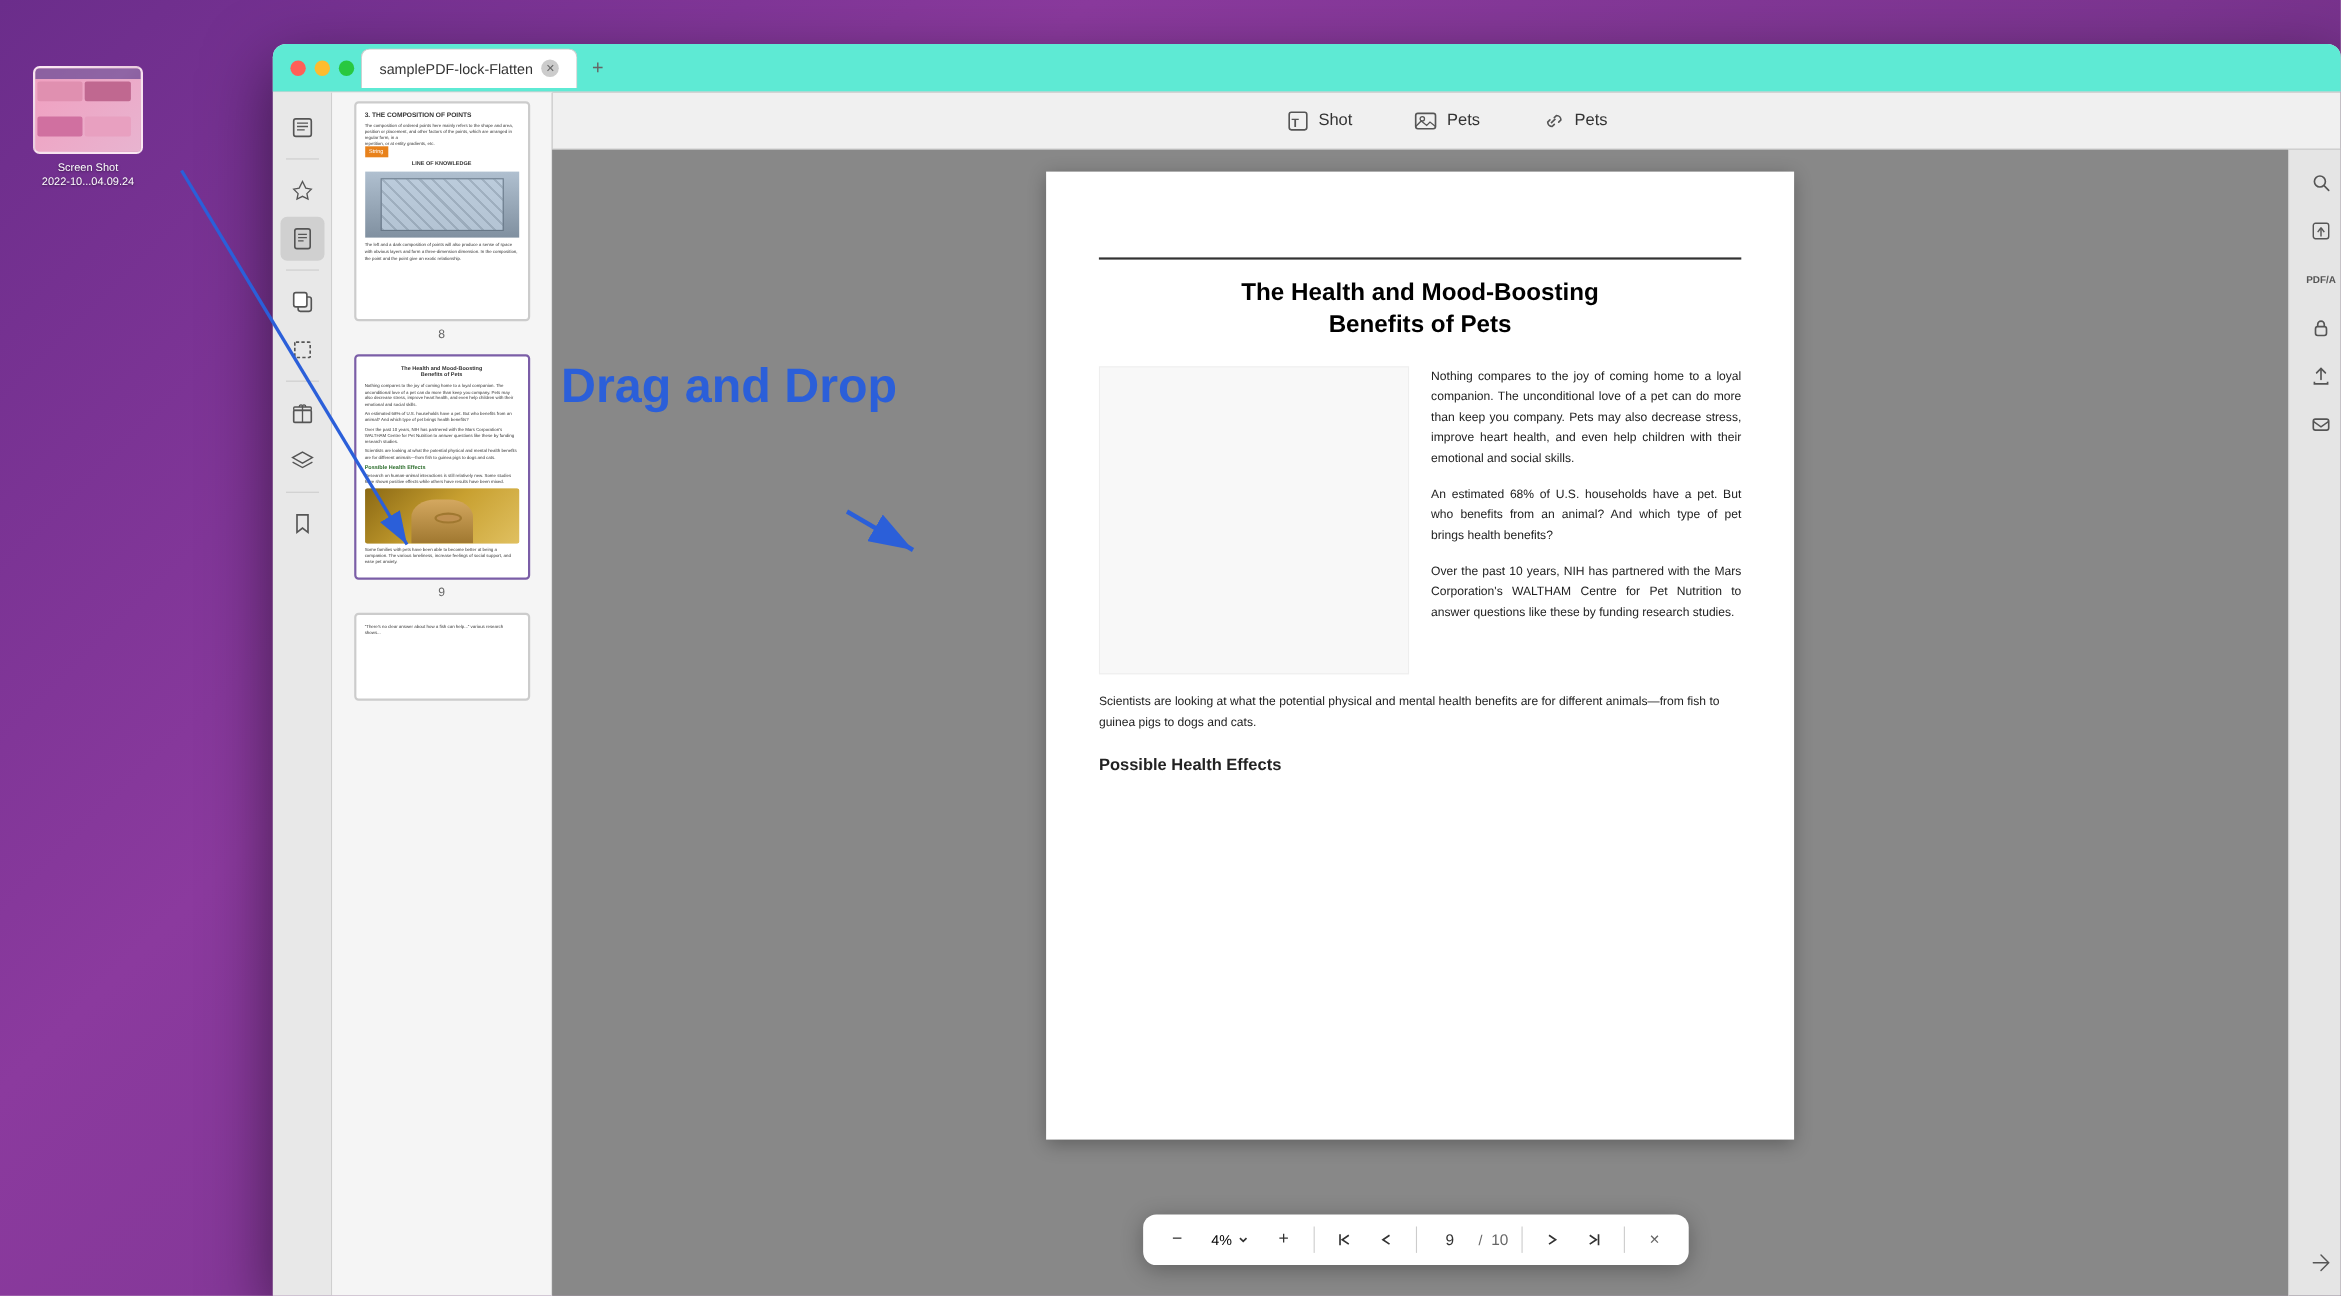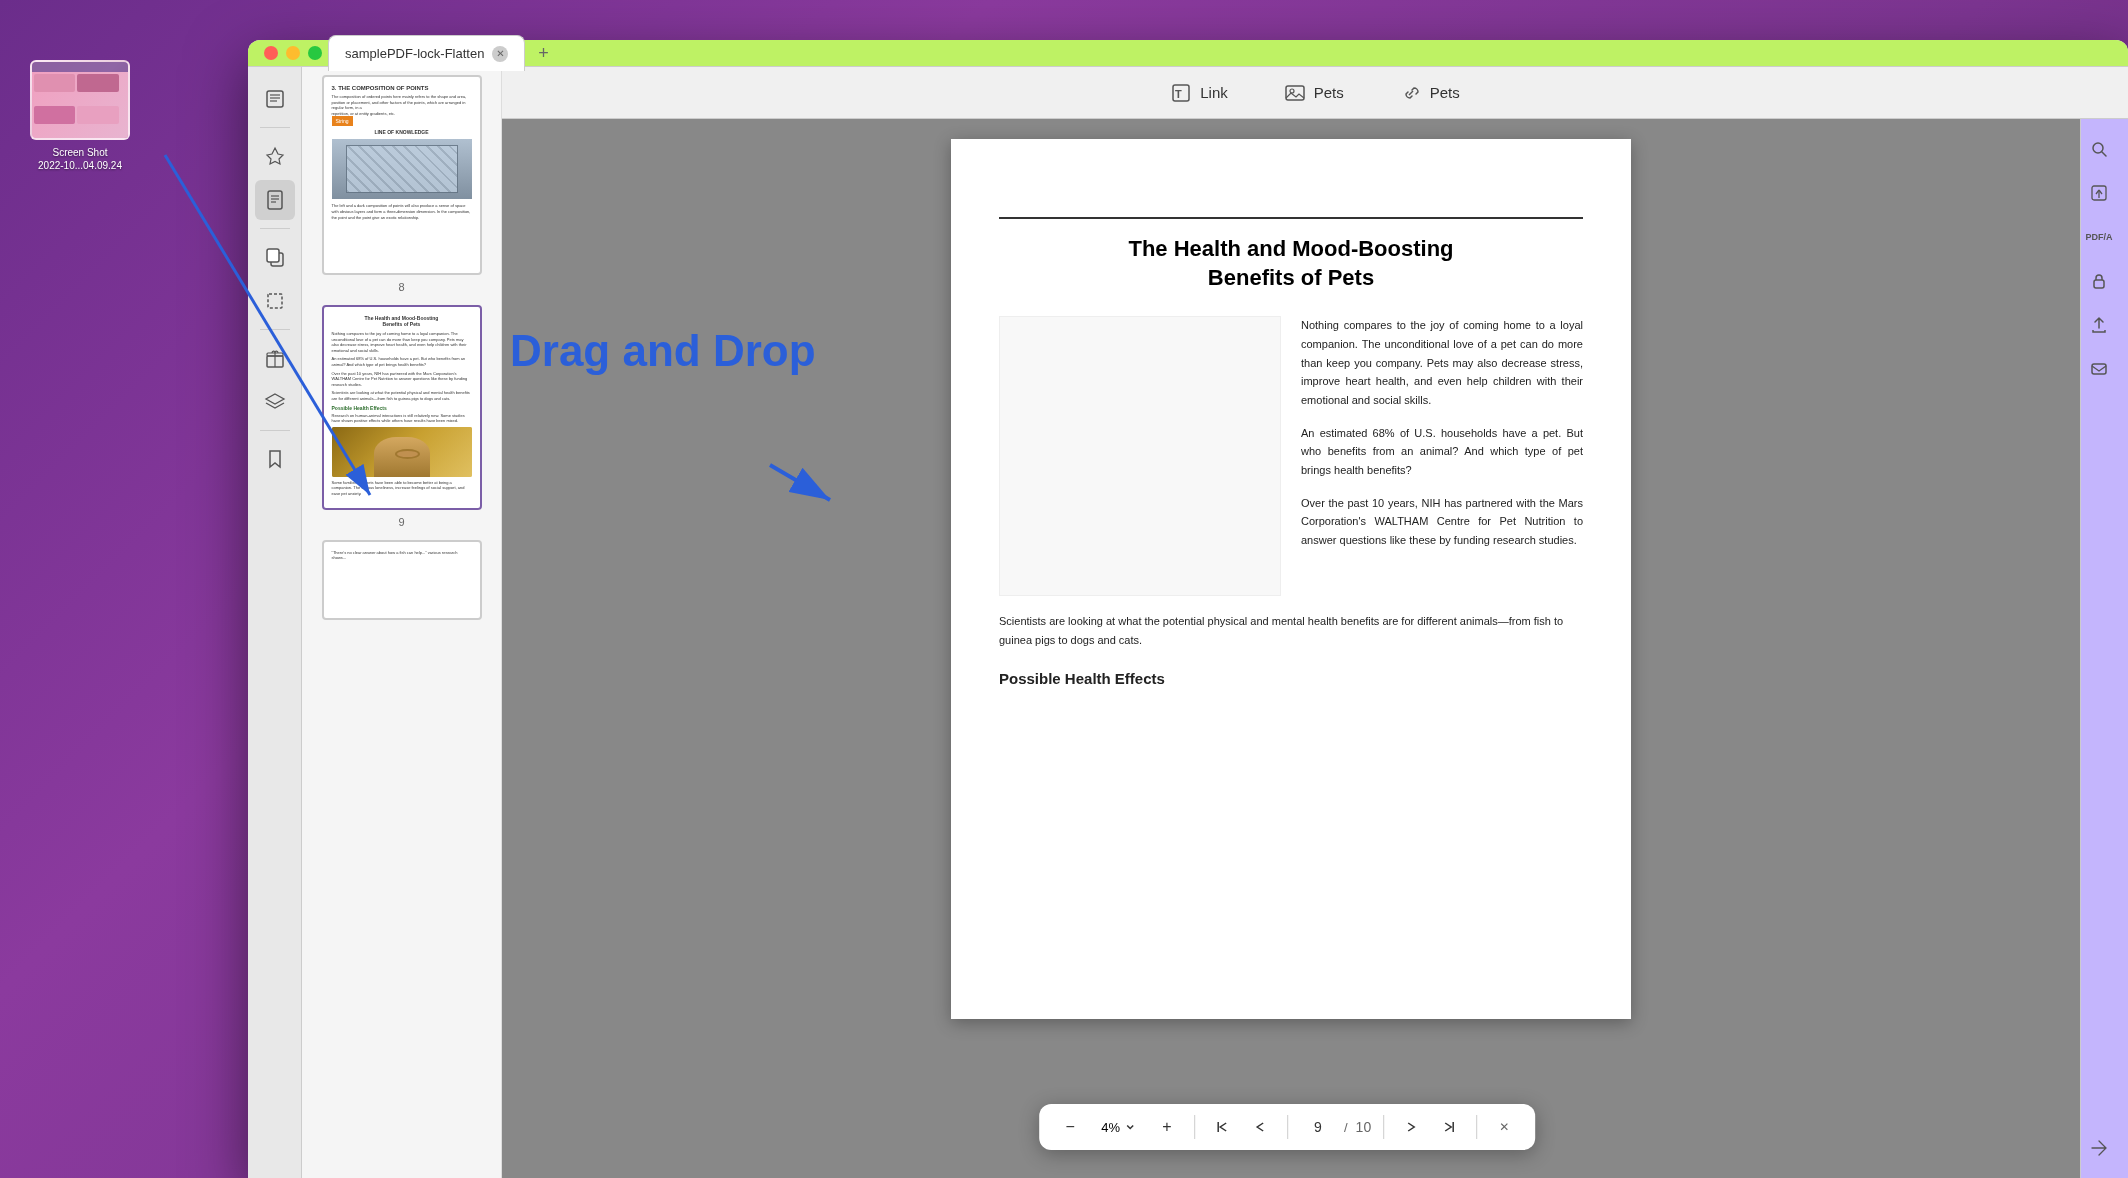--- a/index.html
+++ b/index.html
@@ -21,23 +21,23 @@
       bottom: 0;
       background: #f0f0f0;
       border-radius: 12px 12px 0 0;
       display: flex;
       flex-direction: column;
       box-shadow: 0 20px 60px rgba(0,0,0,0.5);
     }
 
     
     .titlebar {
-      background: #bef264;
+      background: #5eead4;
       border-radius: 12px 12px 0 0;
-      height: 27px;
+      height: 44px;
       display: flex;
       align-items: center;
       padding: 0 16px;
       border-bottom: 1px solid #ccc;
       position: relative;
     }
     .traffic-lights {
       display: flex;
       gap: 8px;
       align-items: center;
@@ -205,25 +205,25 @@
       width: 22px;
       height: 22px;
       display: flex;
       align-items: center;
       justify-content: center;
     }
 
     
     .right-toolbar {
       width: 48px;
-      background: #c4b5fd;
+      background: #e5e5e5;
       border-left: 1px solid #ccc;
       display: flex;
       flex-direction: column;
-      align-items: flex-start;
+      align-items: flex-end;
       padding: 12px 0;
       gap: 8px;
     }
     .right-toolbar-icon {
       width: 36px;
       height: 36px;
       display: flex;
       align-items: center;
       justify-content: center;
       border-radius: 6px;
@@ -597,21 +597,21 @@
 
       <div class="pdf-toolbar">
         <div style="flex:1;"></div>
         <div class="toolbar-btn">
           <div class="toolbar-icon">
             <svg width="22" height="22" viewBox="0 0 22 22" fill="none">
               <rect x="3" y="3" width="16" height="16" rx="2" stroke="#555" stroke-width="1.5"></rect>
               <text x="5" y="16" font-size="11" fill="#555" font-weight="bold">T</text>
             </svg>
           </div>
-          <span>Link</span>
+          <span>Shot</span>
         </div>
         <div class="toolbar-btn">
           <div class="toolbar-icon">
             <svg width="22" height="22" viewBox="0 0 22 22" fill="none">
               <rect x="2" y="4" width="18" height="14" rx="2" stroke="#555" stroke-width="1.5"></rect>
               <circle cx="8" cy="9" r="2" stroke="#555" stroke-width="1.2"></circle>
               <path d="M2 16 L7 11 L12 15 L15 12 L20 16" stroke="#555" stroke-width="1.2" fill="none"></path>
             </svg>
           </div>
           <span>Pets</span>

